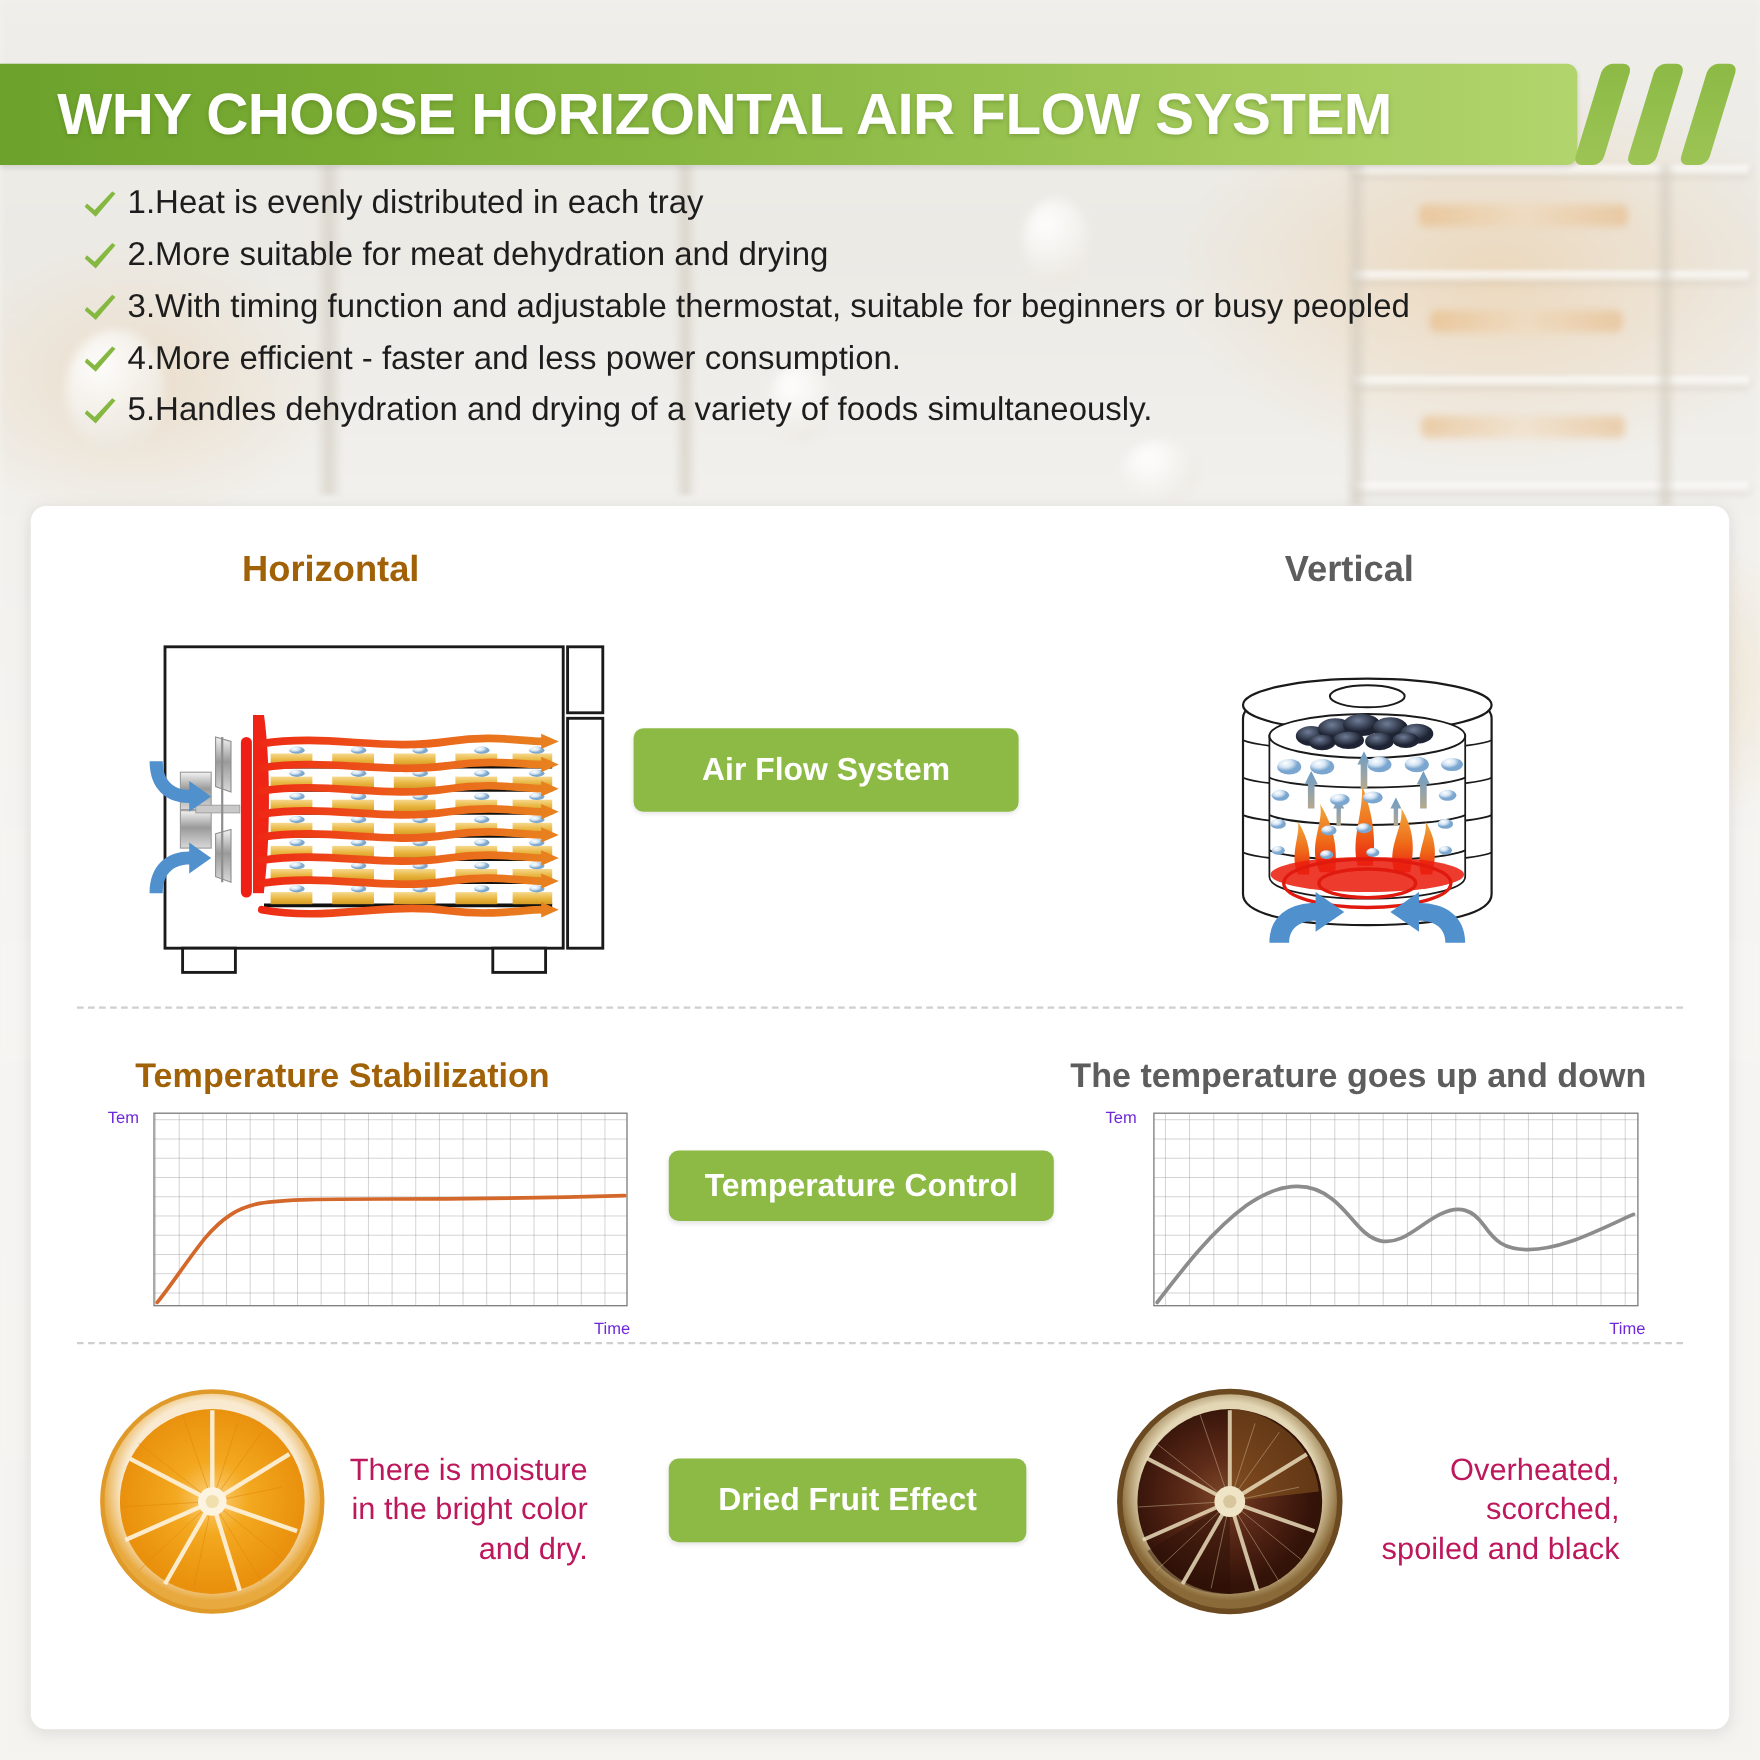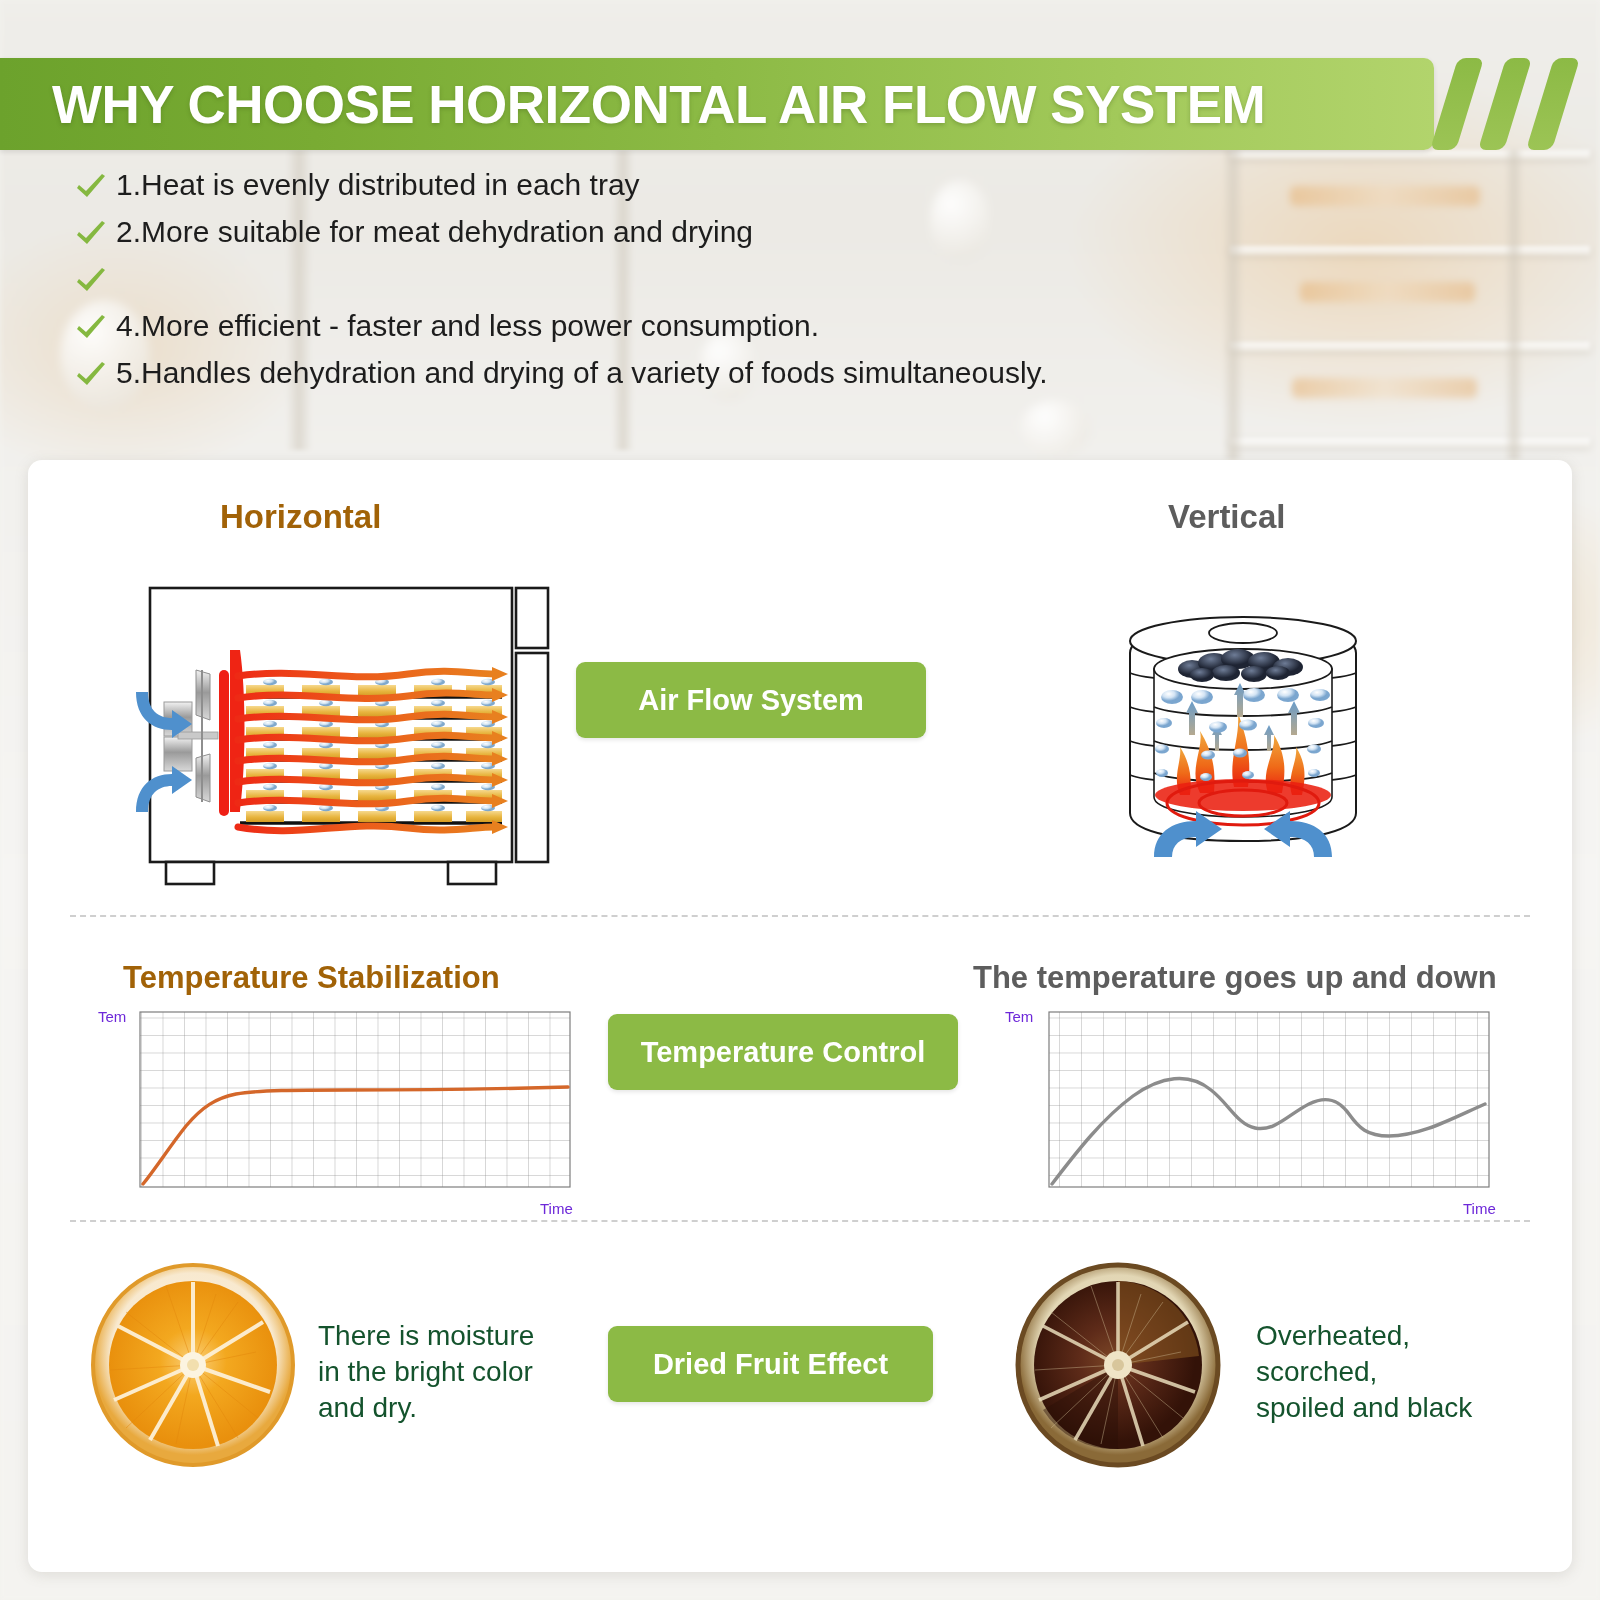--- a/index.html
+++ b/index.html
@@ -135,21 +135,21 @@
     position: absolute;
     background: #8cba45;
     border-radius: 9px;
     display: flex; align-items: center; justify-content: center;
     color: #ffffff;
     font-size: 29px; font-weight: bold;
     box-shadow: 0 2px 4px rgba(0,0,0,.10);
     white-space: nowrap;
   }
   #pill-airflow { left: 548px; top: 202px; width: 350px; height: 76px; }
-  #pill-temp    { left: 580px; top: 554px; width: 350px; height: 76px; }
+  #pill-temp    { left: 580px; top: 586px; width: 350px; height: 64px; }
   #pill-fruit   { left: 580px; top: 866px; width: 325px; height: 76px; }
 
   
   #title-tempstab { left: 95px;  top: 500px; font-size: 31px; }
   #title-tempupdn { left: 945px; top: 500px; font-size: 31px; }
 
   .chart-wrap { position: absolute; }
   #chart-left  { left: 70px;  top: 540px; }
   #chart-right { left: 965px; top: 540px; }
   .axis-lab {
@@ -160,22 +160,23 @@
   }
 
   
   .fruit { position: absolute; }
   #fruit-good { left: 60px;  top: 800px; }
   #fruit-bad  { left: 985px; top: 800px; }
 
   .fruit-text {
     position: absolute;
     font-size: 28px; line-height: 36px;
-    color: #14532d;
+    color: #be185d;
     white-space: pre-line;
+    text-align: right;
   }
   #text-good { left: 290px;  top: 858px; }
   #text-bad  { left: 1228px; top: 858px; }
 </style>
 </head>
 <body>
 
 <div id="bg">
   <div class="shelf" style="left:1230px;top:150px;width:360px;height:9px;"></div>
   <div class="shelf" style="left:1230px;top:246px;width:360px;height:9px;"></div>
@@ -218,20 +219,21 @@
       </svg>
     </span>
     <span class="bullet-text">2.More suitable for meat dehydration and drying</span>
   </div>
   <div class="bullet">
     <span class="check">
       <svg width="34" height="34" viewBox="0 0 34 34">
         <path d="M3 18 L5 15 L12 21 L28 4 L31 6 L13 27 Z" fill="#85b840"></path>
       </svg>
     </span>
+    <span class="bullet-text">3.With timing function and adjustable thermostat, suitable for beginners or busy peopled</span>
   </div>
   <div class="bullet">
     <span class="check">
       <svg width="34" height="34" viewBox="0 0 34 34">
         <path d="M3 18 L5 15 L12 21 L28 4 L31 6 L13 27 Z" fill="#85b840"></path>
       </svg>
     </span>
     <span class="bullet-text">4.More efficient - faster and less power consumption.</span>
   </div>
   <div class="bullet">

